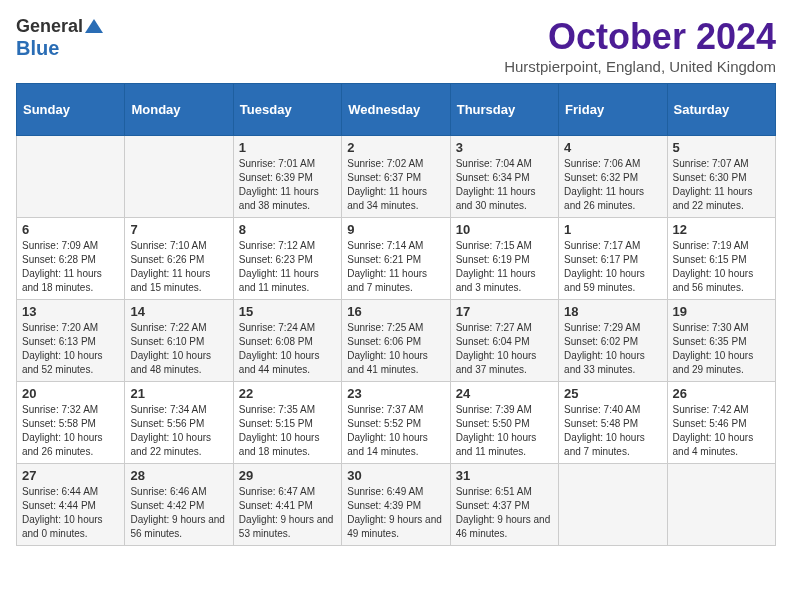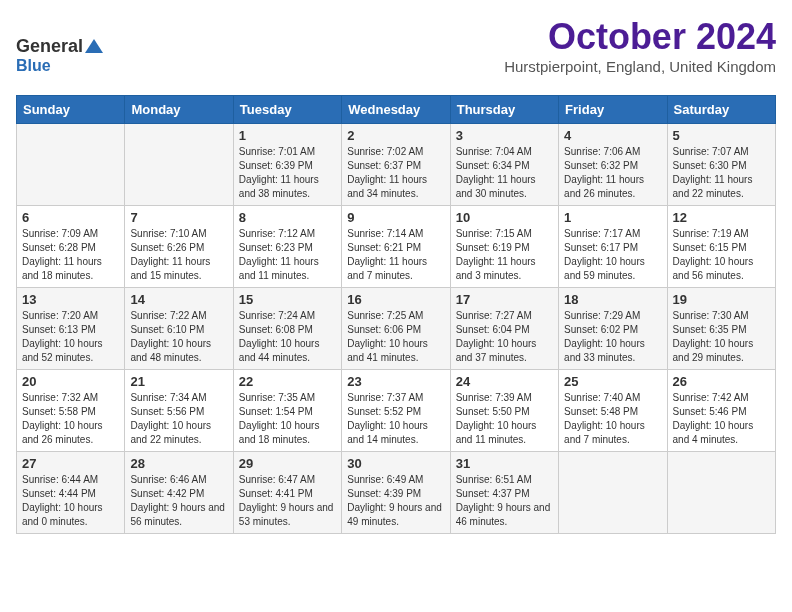--- a/index.html
+++ b/index.html
@@ -6,35 +6,35 @@
     body {
       font-family: Arial, sans-serif;
       background: #fff;
       width: 792px;
       min-height: 612px;
       padding: 16px;
     }
     .header {
       display: flex;
       justify-content: space-between;
-      align-items: flex-end;
-      margin-bottom: 20px;
+      align-items: flex-start;
+      margin-bottom: 8px;
     }
     .logo {
       display: flex;
       flex-direction: column;
       align-items: flex-start;
     }
     .logo-general {
       font-size: 18px;
       font-weight: bold;
       color: #333;
     }
     .logo-blue {
-      font-size: 16px;
+      font-size: 20px;
       font-weight: bold;
       color: #2a6db5;
     }
     .logo-row {
       display: flex;
       align-items: center;
     }
     .title-area {
       text-align: right;
     }
@@ -49,21 +49,21 @@
     }
     .calendar {
       width: 100%;
       border-collapse: collapse;
       border: 1px solid #ccc;
     }
     .calendar th {
       background-color: #2a6db5;
       color: #fff;
       text-align: left;
-      padding: 6px 6px;
+      padding: 18px 6px;
       font-size: 13px;
       border: 1px solid #1e5fa0;
     }
     .calendar td {
       vertical-align: top;
       border: 1px solid #ccc;
       padding: 4px 5px;
       width: 108px;
       min-height: 80px;
       font-size: 10.5px;
@@ -254,21 +254,21 @@
         </td>
         <td>
           <span class="day-number">21</span>
           <div class="day-info">Sunrise: 7:34 AM
 Sunset: 5:56 PM
 Daylight: 10 hours and 22 minutes.</div>
         </td>
         <td>
           <span class="day-number">22</span>
           <div class="day-info">Sunrise: 7:35 AM
-Sunset: 1:54 PM
+Sunset: 5:15 PM
 Daylight: 10 hours and 18 minutes.</div>
         </td>
         <td>
           <span class="day-number">23</span>
           <div class="day-info">Sunrise: 7:37 AM
 Sunset: 5:52 PM
 Daylight: 10 hours and 14 minutes.</div>
         </td>
         <td>
           <span class="day-number">24</span>

